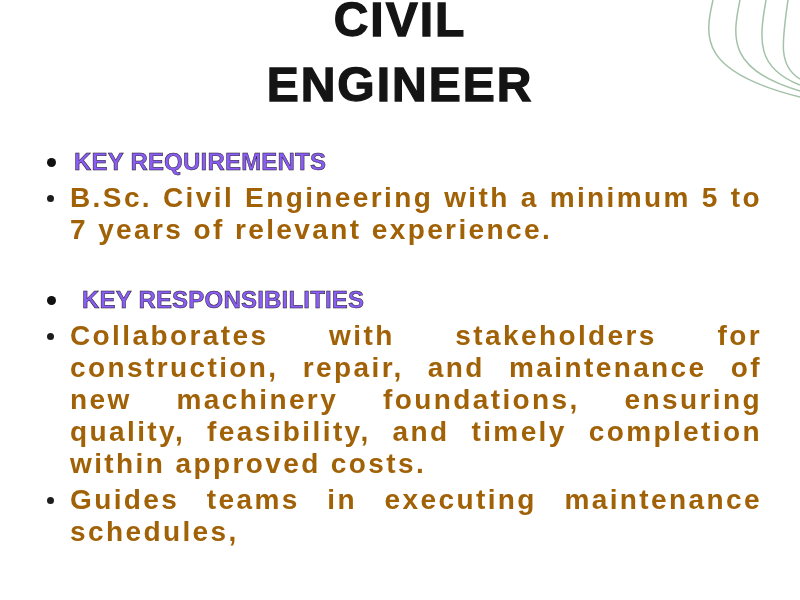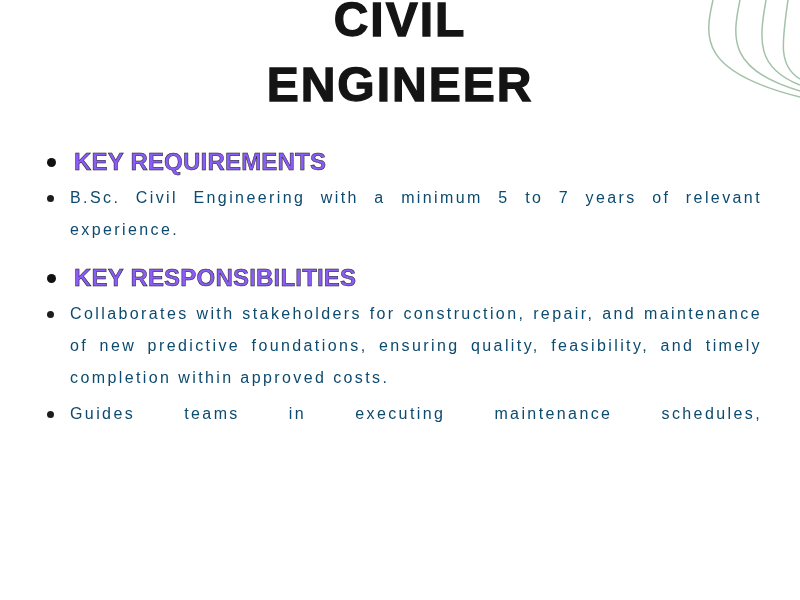--- a/index.html
+++ b/index.html
@@ -30,44 +30,45 @@
     color: #141414;
     -webkit-text-stroke: 1.3px #141414;
     white-space: pre-line;
   }
   .content {
     margin-top: 29px;
     padding: 0 38px 0 45px;
   }
   .item { display: flex; margin-top: 4px; }
   .item.first { margin-top: 0; }
-  .item.section-gap { margin-top: 16px; }
+  .item.section-gap { margin-top: 38px; gap: 8px; }
   .bullet-col { width: 25px; flex: none; position: relative; }
   .bullet-col .dot {
     position: absolute;
     left: 2px;
     top: 13px;
     width: 7px;
     height: 7px;
     border-radius: 50%;
     background: #1d1d1d;
   }
   .heading-item .bullet-col .dot {
     width: 9px;
     height: 9px;
     top: 12px;
     background: #111111;
   }
   .text {
     flex: 1;
-    font-size: 16px;
+    font-size: 28px;
     line-height: 32px;
     letter-spacing: 2.4px;
-    color: #0c4a6e;
+    color: #a16207;
     text-align: justify;
+    font-weight: bold;
   }
   .heading-item .text {
     font-size: 24px;
     font-weight: 700;
     letter-spacing: 0.2px;
     color: #8b5cf6;
     -webkit-text-stroke: 0.5px #161616;
     text-align: left;
     padding-left: 4px;
   }
@@ -109,21 +110,21 @@
           <span class="dot"></span>
         </span>
       <div class="text">KEY RESPONSIBILITIES</div>
     </div>
 
 
     <div class="item">
       <span class="bullet-col">
           <span class="dot"></span>
         </span>
-      <div class="text">Collaborates with stakeholders for construction, repair, and maintenance of new predictive foundations, ensuring quality, feasibility, and timely completion within approved costs.</div>
+      <div class="text">Collaborates with stakeholders for construction, repair, and maintenance of new machinery foundations, ensuring quality, feasibility, and timely completion within approved costs.</div>
     </div>
 
     <div class="item">
       <span class="bullet-col">
           <span class="dot"></span>
         </span>
       <div class="text force-justify">Guides teams in executing maintenance schedules,</div>
     </div>
 
   </div>

